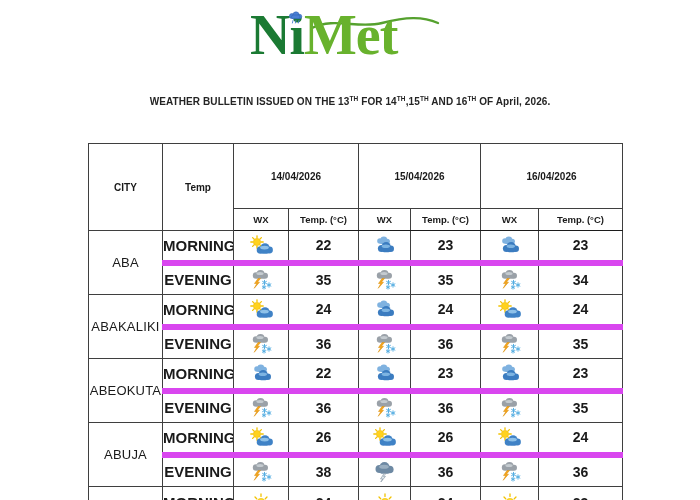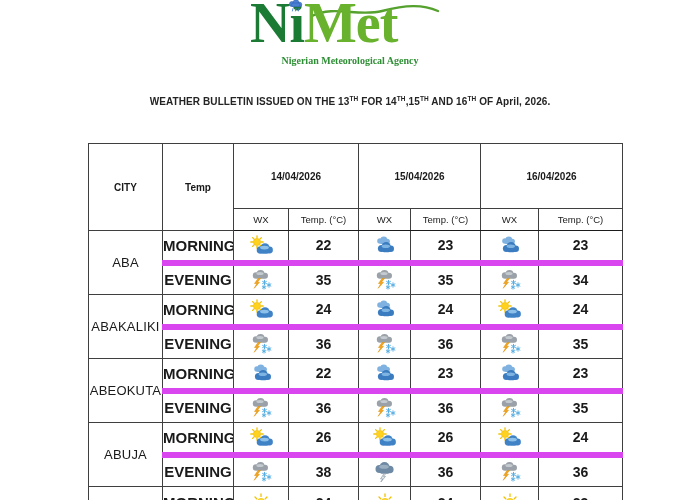--- a/index.html
+++ b/index.html
@@ -1,40 +1,40 @@
 <!DOCTYPE html>
 <html><head>
 <meta charset="utf-8">
 <style>
   html,body{margin:0;padding:0;background:#fff;}
   .page{position:relative;width:700px;height:500px;background:#ffffff;overflow:hidden;
         font-family:"Liberation Sans",sans-serif;color:#1a1a1a;}
 
   
-  .logo-wrap{position:absolute;top:0;left:50%;transform:translateX(-50%);width:220px;height:72px;}
+  .logo-wrap{position:absolute;top:12px;left:50%;transform:translateX(-50%);width:220px;height:72px;}
   .logo-text{position:absolute;top:-12px;left:10px;font-family:"Liberation Serif",serif;
              font-weight:700;font-size:56px;line-height:70px;letter-spacing:-1px;white-space:nowrap;}
   .logo-ni{color:#1b7a33;}
   .logo-met{color:#68b22d;}
   .wave{position:absolute;top:2px;left:70px;}
   .i-cloud{position:absolute;top:-1px;left:46px;}
   .tagline{position:absolute;top:55px;left:0;width:100%;text-align:center;
            font-family:"Liberation Serif",serif;font-weight:700;font-size:10px;color:#2e8f35;}
 
   
   .title{position:absolute;top:95px;left:0;width:100%;text-align:center;
          font-size:10px;font-weight:700;color:#242424;letter-spacing:.1px;}
   .title sup{font-size:6.5px;}
 
   
   .tbl-wrap{position:absolute;top:143px;left:88px;}
   table{border-collapse:collapse;table-layout:fixed;width:534px;border:1.5px solid #1c1c1c;}
   th,td{border:1px solid #3f3f3f;padding:0;text-align:center;vertical-align:middle;overflow:hidden;}
   .dates-row th{height:64px;font-size:10px;font-weight:700;}
-  .sub-row th{height:21px;font-size:9.5px;font-weight:400;}
+  .sub-row th{height:21px;font-size:9.5px;font-weight:700;}
   thead tr.sub-row th{border-bottom:1.5px solid #1c1c1c;}
   tbody tr{height:32px;}
   .city-cell{font-size:13px;font-weight:400;letter-spacing:.2px;}
   .time-cell{font-size:15px;font-weight:700;}
   .temp-cell{font-size:14px;font-weight:700;}
   tr.block-start>th,tr.block-start>td{border-top:1.5px solid #1c1c1c;}
   tbody tr.block-sub td{border-top:6px solid #d946ef;}
   .wx-cell svg{display:inline-block;vertical-align:middle;}
 </style>
 </head>
@@ -53,21 +53,20 @@
           <circle cx="10" cy="3.8" r="3"></circle>
           <circle cx="13.5" cy="5.5" r="2.3"></circle>
         <rect x="5.5" y="4" width="8.5" height="3.8" rx="1.9"></rect>
       </g>
       <g stroke="#4a7fd4" stroke-width="0.9" stroke-linecap="round">
         <line x1="7" y1="9.5" x2="6.4" y2="12"></line>
           <line x1="10" y1="9.5" x2="9.4" y2="12"></line>
           <line x1="13" y1="9.5" x2="12.4" y2="12"></line>
       </g>
     </svg>
-    <div class="tagline">Nigerian Meteorological Agency</div>
   </div>
 
   <div class="title">
     <span>WEATHER BULLETIN ISSUED ON THE 13</span><sup>TH</sup><span> FOR 14</span><sup>TH</sup><span>,15</span><sup>TH</sup><span> AND 16</span><sup>TH</sup><span> OF April, 2026.</span>
   </div>
 
   <div class="tbl-wrap">
     <table>
       <colgroup>
         <col style="width:74px">

